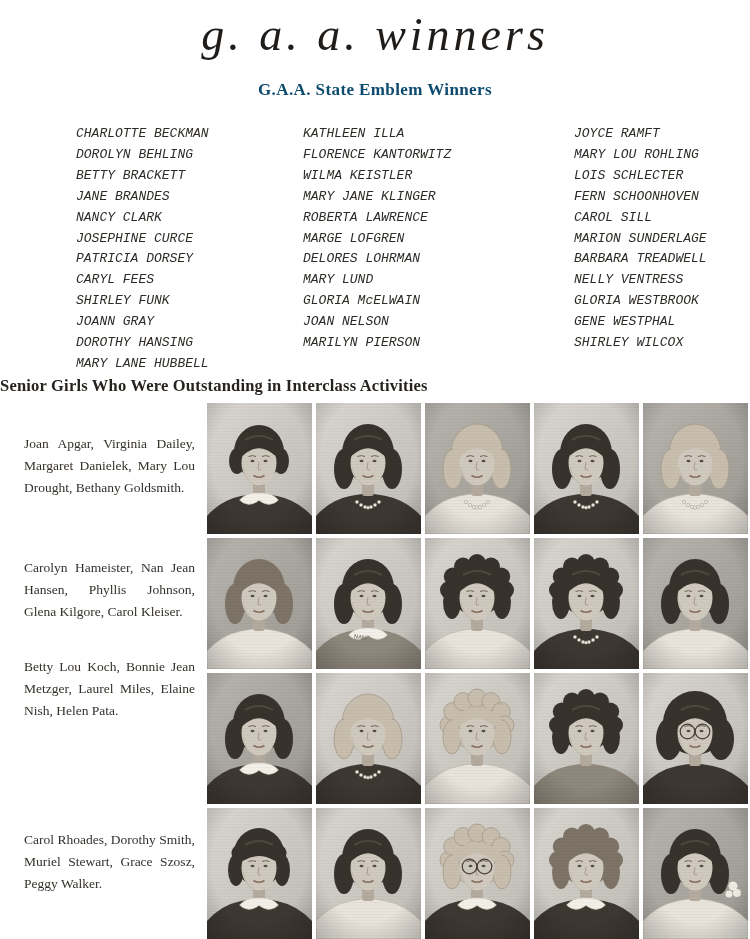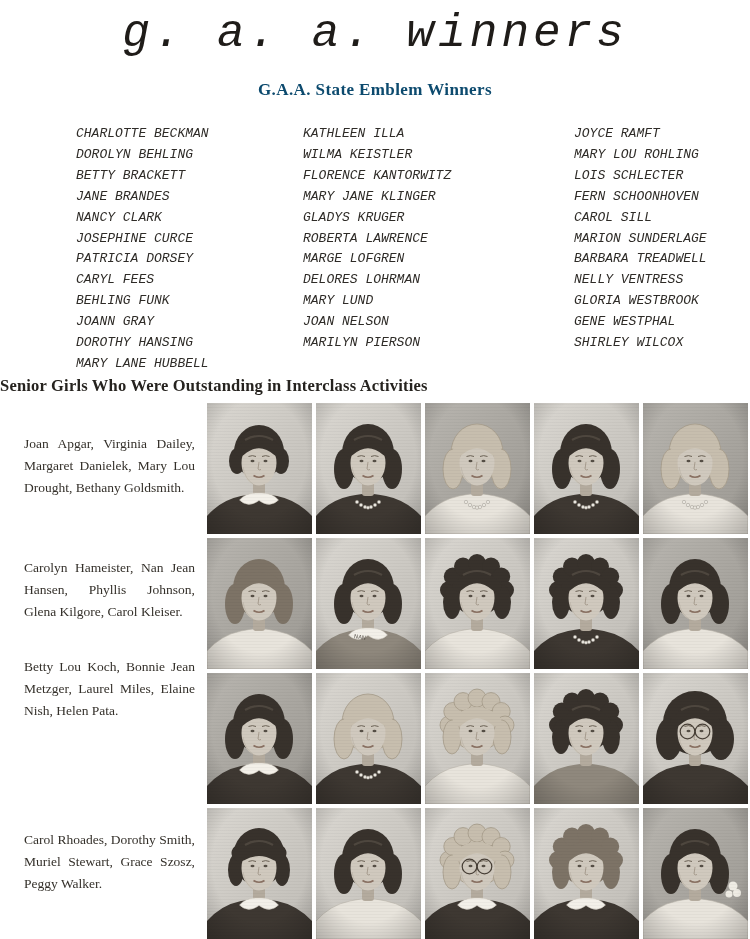--- a/index.html
+++ b/index.html
@@ -2,21 +2,21 @@
 <html><head>
 <meta charset="utf-8">
 <style>
   * { margin:0; padding:0; box-sizing:border-box; }
   html,body { width:750px; height:939px; background:#ffffff; }
   body { font-family:"Liberation Serif", serif; color:#2b2824; overflow:hidden; }
   .page { position:relative; width:750px; height:939px; background:#ffffff; overflow:hidden; }
 
   .title {
     position:absolute; top:8px; left:0; width:100%; text-align:center;
-    font-family:Liberation Mono, monospace; font-style:italic; font-weight:500;
+    font-family:Liberation Serif, serif; font-style:italic; font-weight:500;
     font-size:46px; letter-spacing:4px; color:#1f1c19;
   }
   .subtitle {
     position:absolute; top:80px; left:0; width:100%; text-align:center;
     font-weight:700; font-size:17px; letter-spacing:0.4px; color:#0c4a6e;
   }
   .wincol { position:absolute; top:124px; }
   .col-a { left:76px; }
   .col-b { left:303px; }
   .col-c { left:530px;margin-left:44px; }
@@ -57,35 +57,35 @@
 
   <div class="wincol col-a">
       <div class="name">CHARLOTTE BECKMAN</div>
       <div class="name">DOROLYN BEHLING</div>
       <div class="name">BETTY BRACKETT</div>
       <div class="name">JANE BRANDES</div>
       <div class="name">NANCY CLARK</div>
       <div class="name">JOSEPHINE CURCE</div>
       <div class="name">PATRICIA DORSEY</div>
       <div class="name">CARYL FEES</div>
-      <div class="name">BEHLING FUNK</div>
+      <div class="name">SHIRLEY FUNK</div>
       <div class="name">JOANN GRAY</div>
       <div class="name">DOROTHY HANSING</div>
       <div class="name">MARY LANE HUBBELL</div>
     </div>
   <div class="wincol col-b">
       <div class="name">KATHLEEN ILLA</div>
+      <div class="name">FLORENCE KANTORWITZ</div>
       <div class="name">WILMA KEISTLER</div>
-      <div class="name">FLORENCE KANTORWITZ</div>
       <div class="name">MARY JANE KLINGER</div>
-      <div class="name">GLADYS KRUGER</div>
       <div class="name">ROBERTA LAWRENCE</div>
       <div class="name">MARGE LOFGREN</div>
       <div class="name">DELORES LOHRMAN</div>
       <div class="name">MARY LUND</div>
+      <div class="name">GLORIA McELWAIN</div>
       <div class="name">JOAN NELSON</div>
       <div class="name">MARILYN PIERSON</div>
     </div>
   <div class="wincol col-c">
       <div class="name">JOYCE RAMFT</div>
       <div class="name">MARY LOU ROHLING</div>
       <div class="name">LOIS SCHLECTER</div>
       <div class="name">FERN SCHOONHOVEN</div>
       <div class="name">CAROL SILL</div>
       <div class="name">MARION SUNDERLAGE</div>

